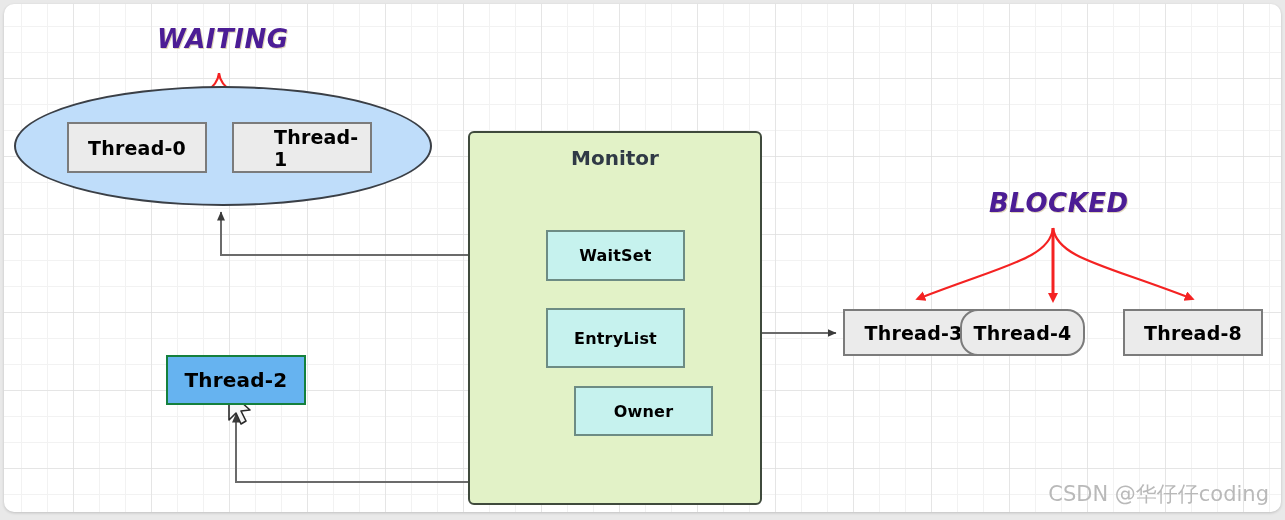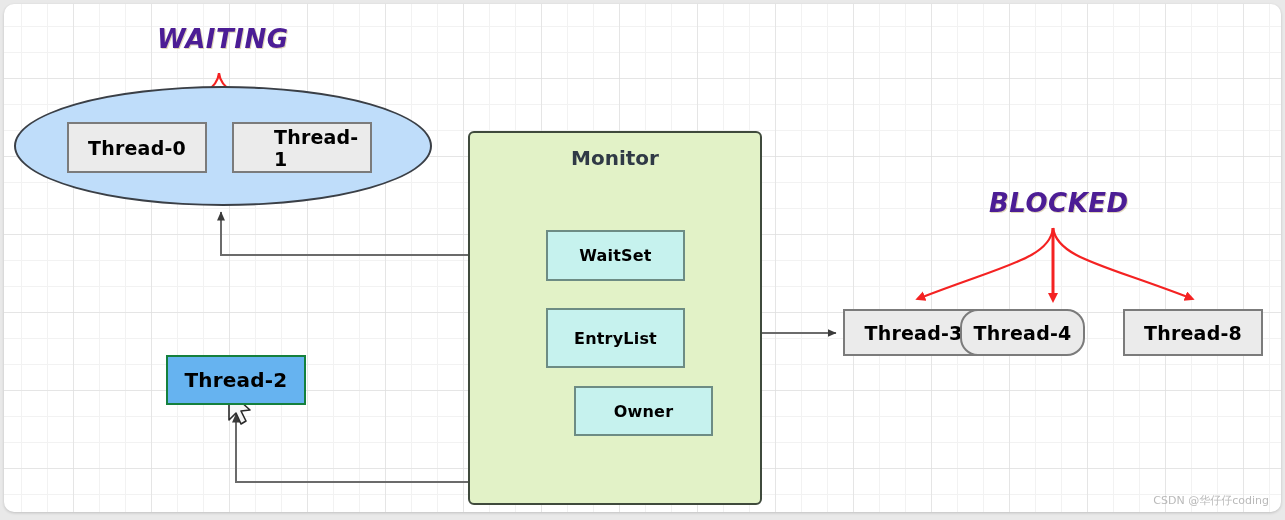--- a/index.html
+++ b/index.html
@@ -23,21 +23,21 @@
   .thread-blue{background:#66b3f0;border:2px solid #15803d;font-size:20px;}
   .monitor-box{background:#e2f2c7;border:2.5px solid #3f4a3c;border-radius:6px;}
   .monitor-title{position:absolute;left:468px;top:146px;width:294px;text-align:center;
                  font-size:20px;font-weight:bold;color:#303a46;}
   .inner-box{background:#c6f2ee;border:2px solid #6d8c84;font-size:16px;}
   .state-label{position:absolute;font-style:italic;font-weight:bold;font-size:26px;
                color:#4c1d95;letter-spacing:.5px;white-space:nowrap;
                text-shadow:1px 1px 0 rgba(170,140,60,.35);}
   #waiting-ellipse{position:absolute;left:14px;top:86px;width:414px;height:116px;
                    border-radius:50%;background:#bfddfa;border:2.5px solid #3a3f46;}
-  #watermark{position:absolute;right:16px;bottom:12px;font-size:11px;color:#b9b9b9;
+  #watermark{position:absolute;right:16px;bottom:12px;font-size:21px;color:#b9b9b9;
              font-family:"DejaVu Sans","Liberation Sans",sans-serif;white-space:nowrap;}
 </style>
 </head>
 <body>
 
 <div id="stage">
   <div id="canvas">
     <div id="grid"></div>
   </div>
 

